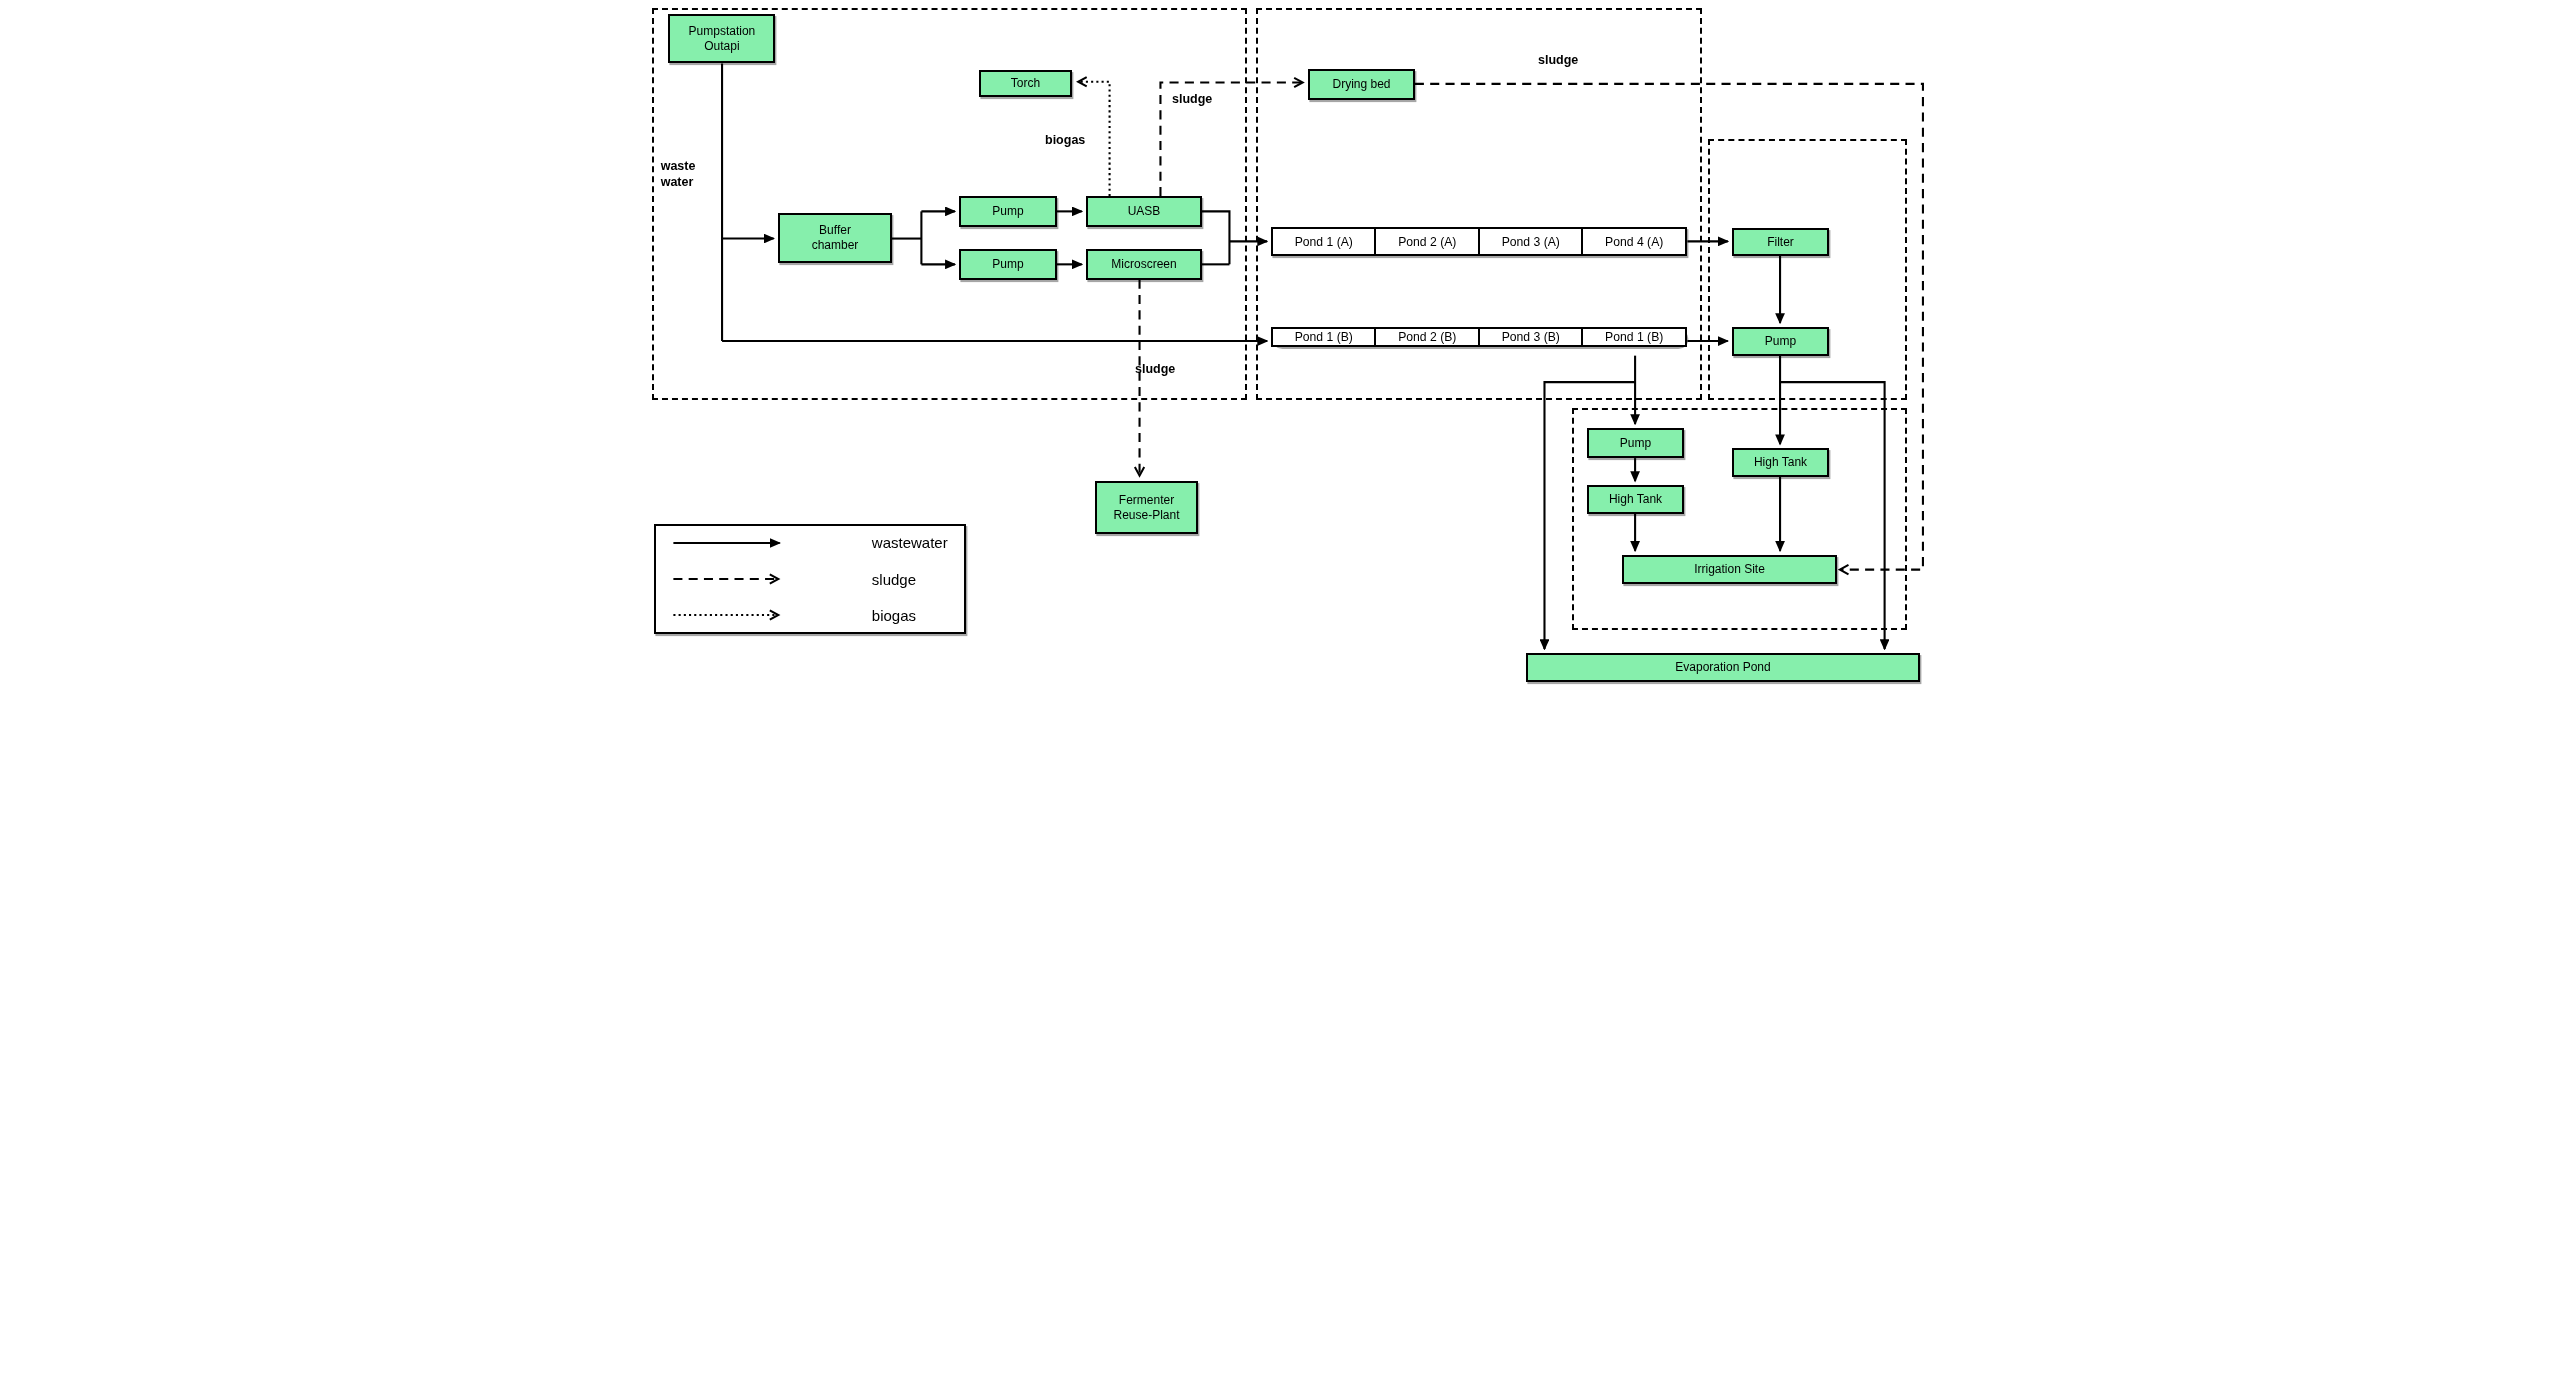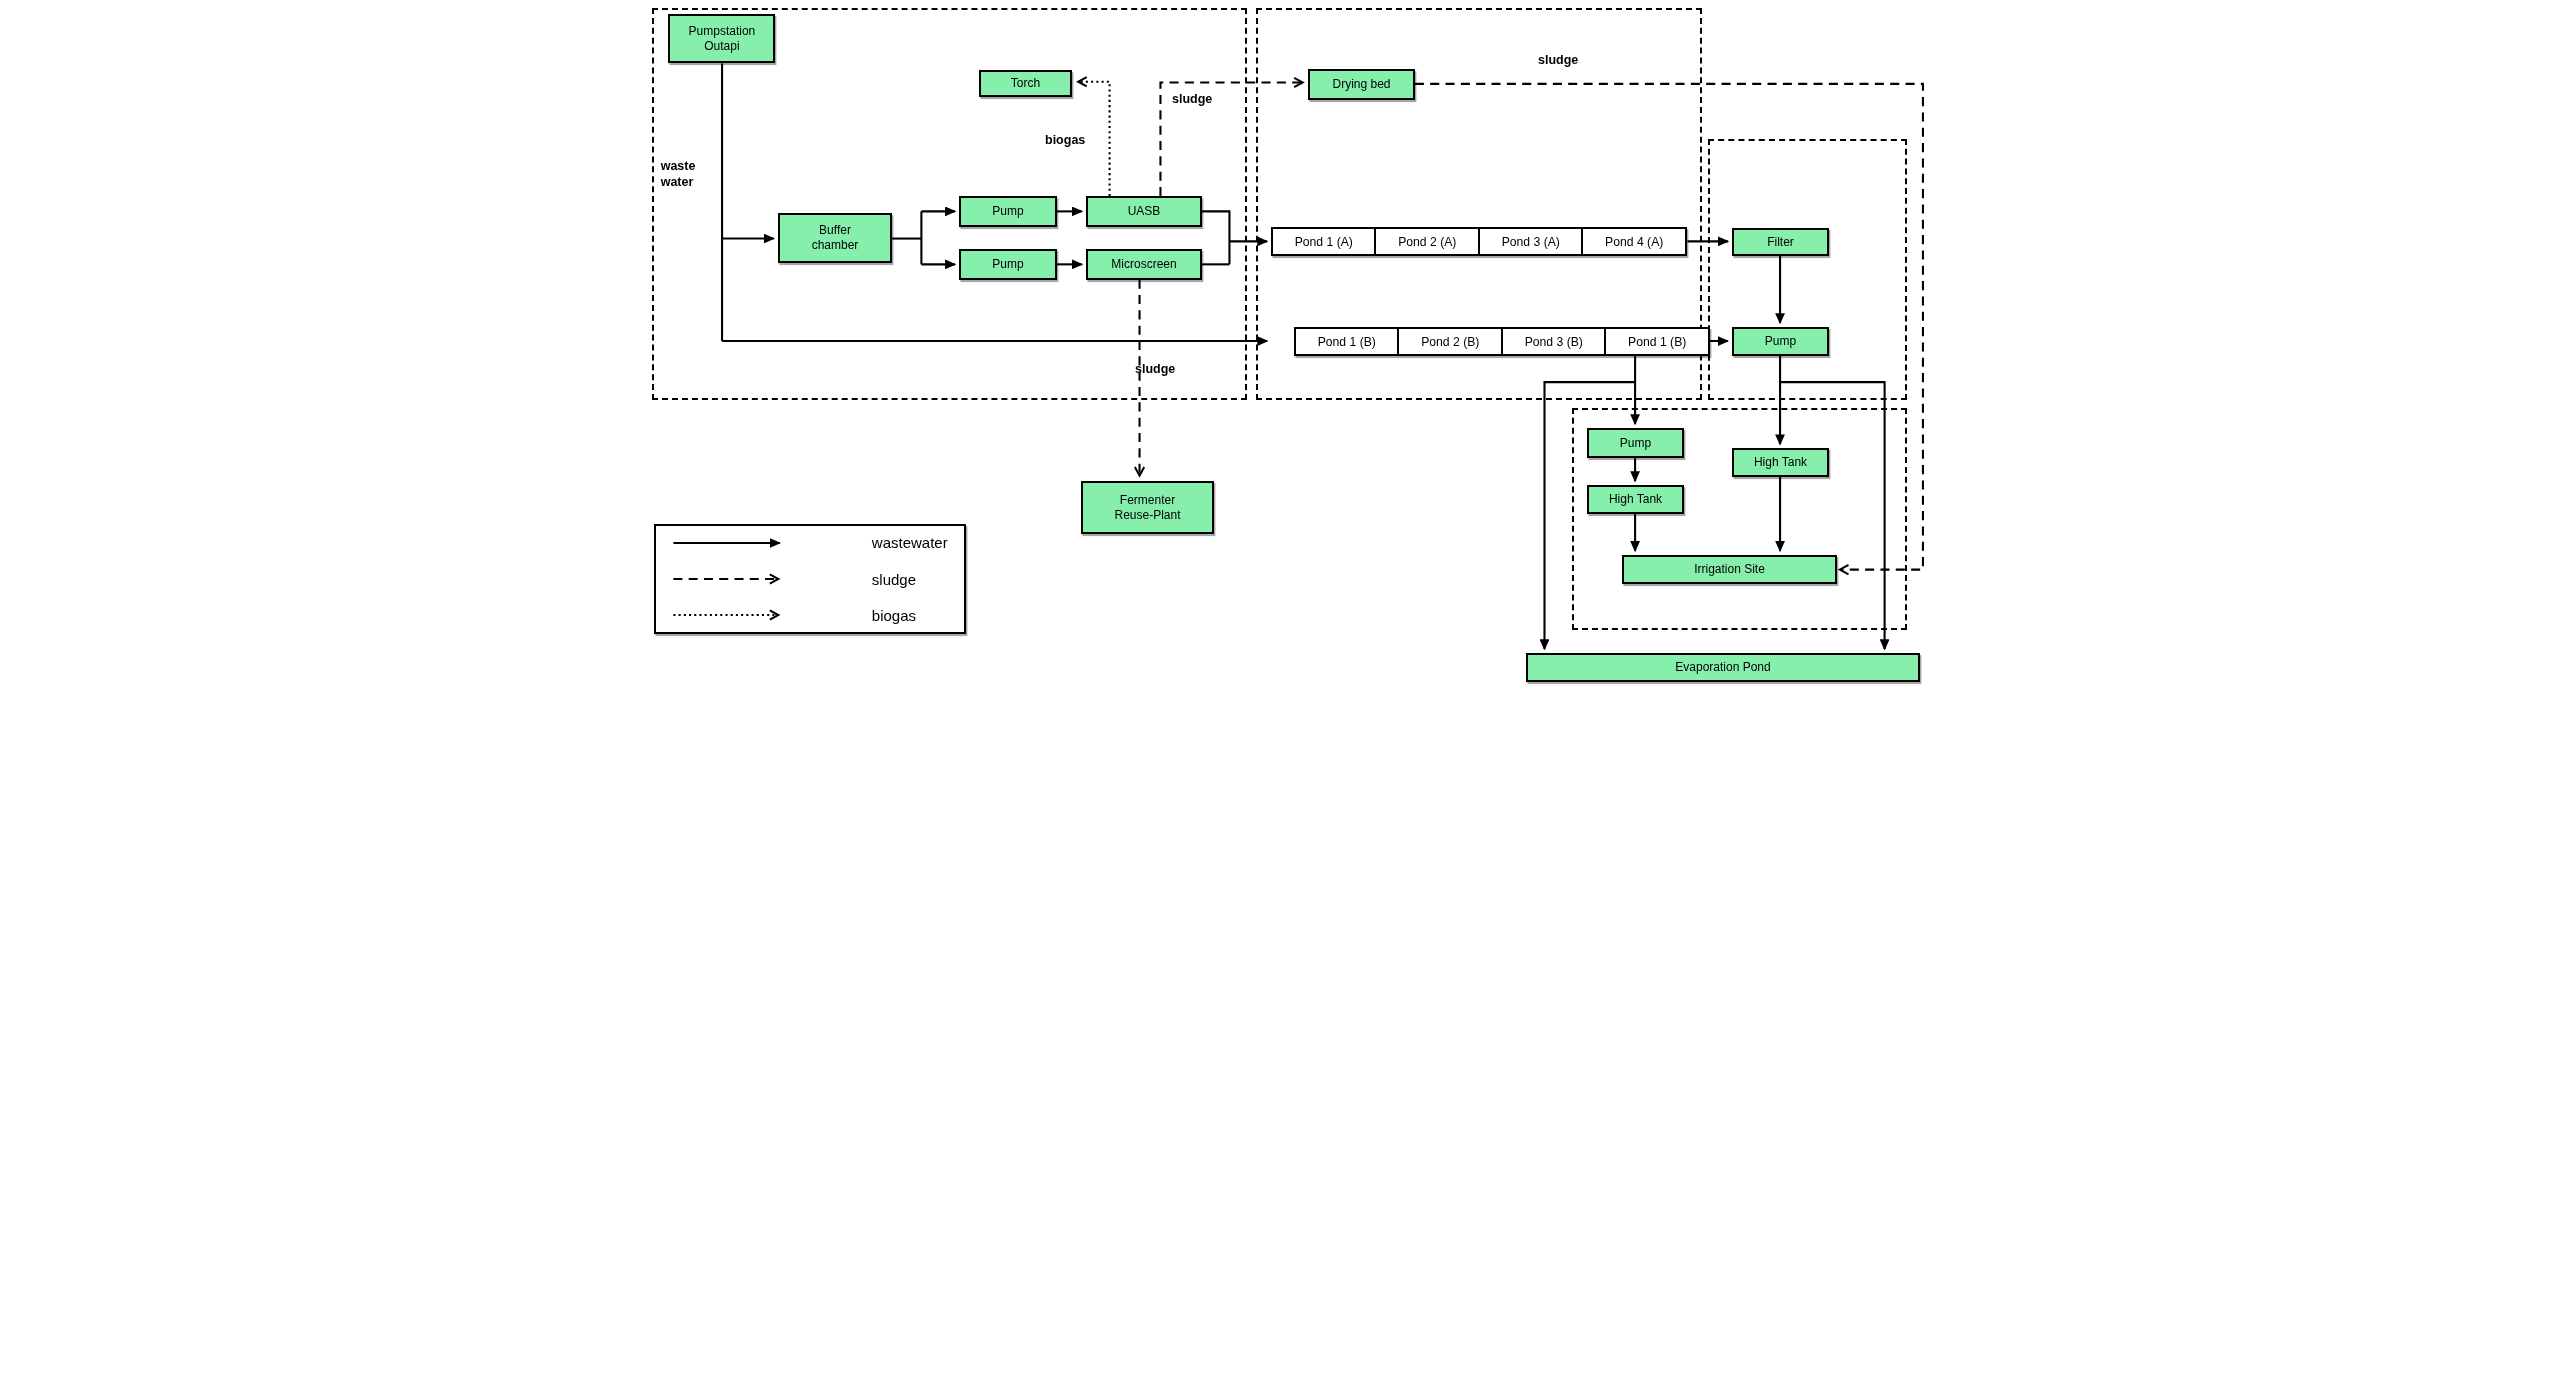--- a/index.html
+++ b/index.html
@@ -99,35 +99,35 @@
   <div class="box" style="left:442px;top:249px;width:116px;height:31px;">Microscreen</div>
   <div class="box" style="left:664px;top:69px;width:107px;height:31px;">Drying bed</div>
 
   <div class="pondrow" style="left:627px;top:227px;width:416px;height:29px;">
     <div class="pondcell">Pond 1 (A)</div>
     <div class="pondcell">Pond 2 (A)</div>
     <div class="pondcell">Pond 3 (A)</div>
     <div class="pondcell">Pond 4 (A)</div>
   </div>
 
-  <div class="pondrow" style="left:650px;top:327px;width:416px;height:29px;">
+  <div class="pondrow" style="left:627px;top:327px;width:416px;height:20px;border-radius:12px;">
     <div class="pondcell">Pond 1 (B)</div>
     <div class="pondcell">Pond 2 (B)</div>
     <div class="pondcell">Pond 3 (B)</div>
     <div class="pondcell">Pond 1 (B)</div>
   </div>
 
   <div class="box" style="left:1088px;top:228px;width:97px;height:28px;">Filter</div>
   <div class="box" style="left:1088px;top:327px;width:97px;height:29px;">Pump</div>
   <div class="box" style="left:943px;top:428px;width:97px;height:30px;">Pump</div>
   <div class="box" style="left:943px;top:485px;width:97px;height:29px;">High Tank</div>
   <div class="box" style="left:1088px;top:448px;width:97px;height:29px;">High Tank</div>
   <div class="box" style="left:978px;top:555px;width:215px;height:29px;">Irrigation Site</div>
   <div class="box" style="left:882px;top:653px;width:394px;height:29px;">Evaporation Pond</div>
-  <div class="box" style="left:437px;top:481px;width:133px;height:53px;">Fermenter
+  <div class="box" style="left:451px;top:481px;width:103px;height:53px;">Fermenter
 Reuse-Plant</div>
 
   <div class="flabel" style="left:16.7px;top:158px;">waste
 water</div>
   <div class="flabel" style="left:401px;top:132px;">biogas</div>
   <div class="flabel" style="left:528px;top:91px;">sludge</div>
   <div class="flabel" style="left:894px;top:52px;">sludge</div>
   <div class="flabel" style="left:491px;top:361px;">sludge</div>
 
   <div class="legend" style="left:9.8px;top:524px;width:312px;height:110px;">

